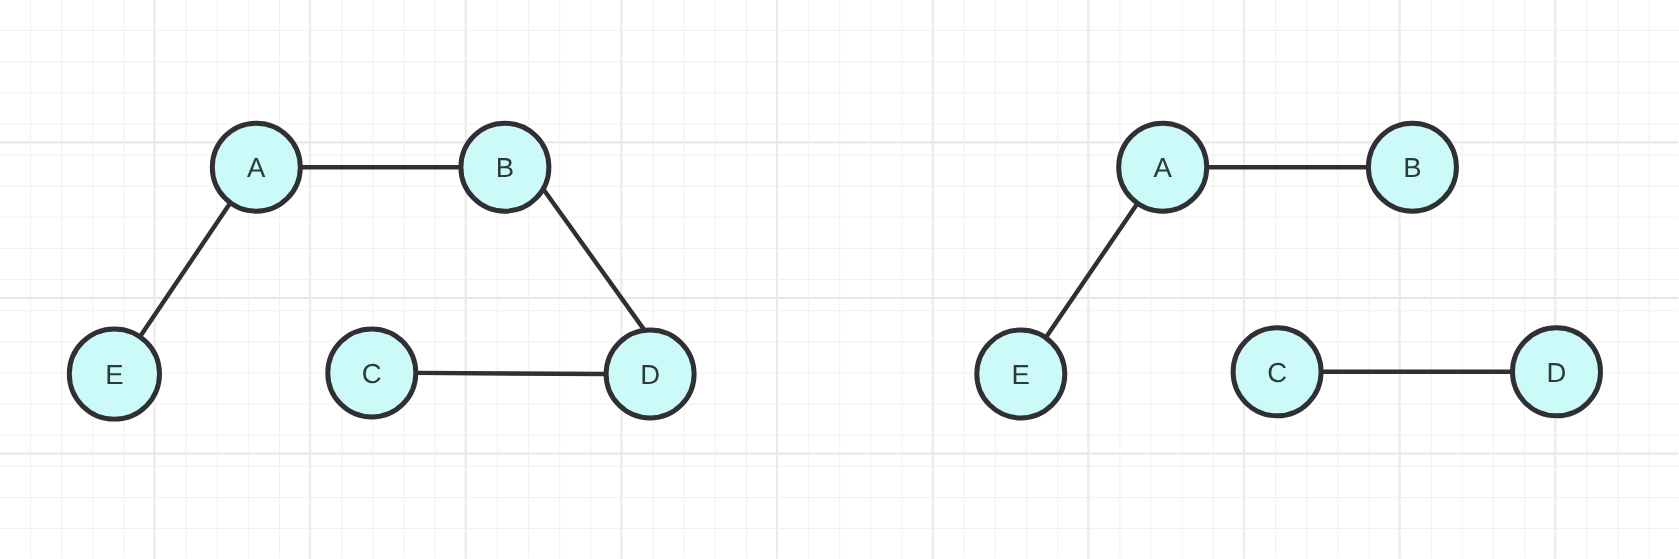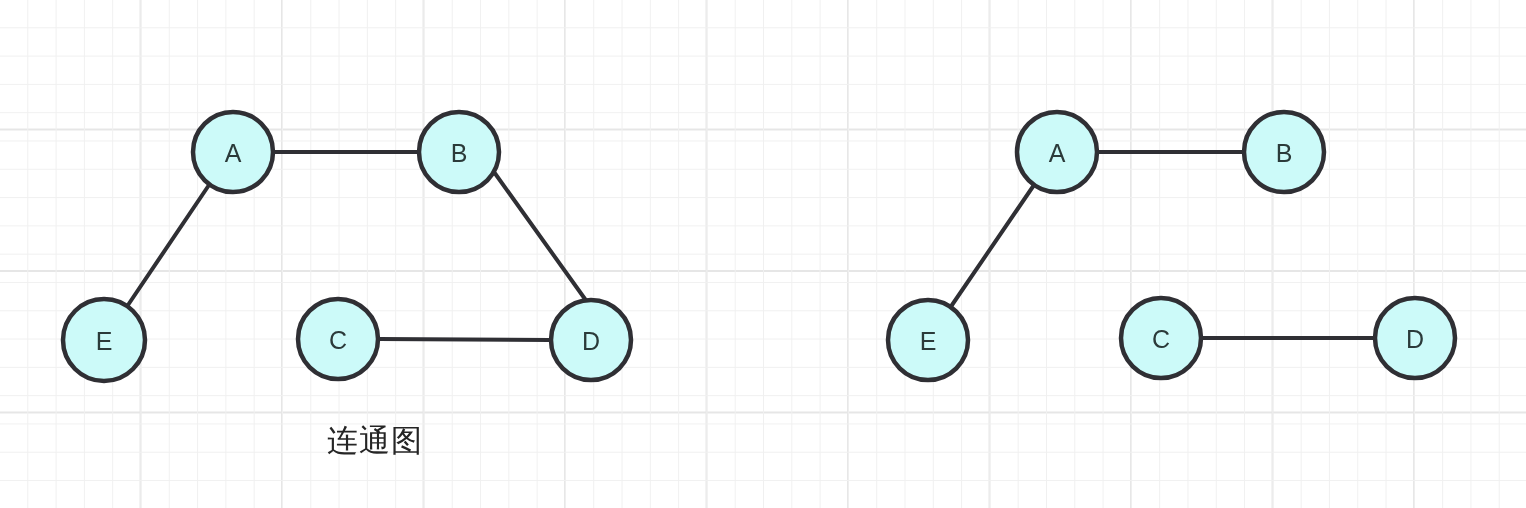--- a/index.html
+++ b/index.html
@@ -129,16 +129,15 @@
             <text class="node-label" x="1415" y="339">D</text>
           </g>
           <g>
             <circle class="node-circle" cx="928" cy="340" r="40"></circle>
             <text class="node-label" x="928" y="341">E</text>
           </g>
         </g>
       </g>
   </svg>
 
-  <div class="caption-text" id="caption" style="left: 327px; top: 420px;">连通图</div>
 
 
 </div>
 
 </body></html>

